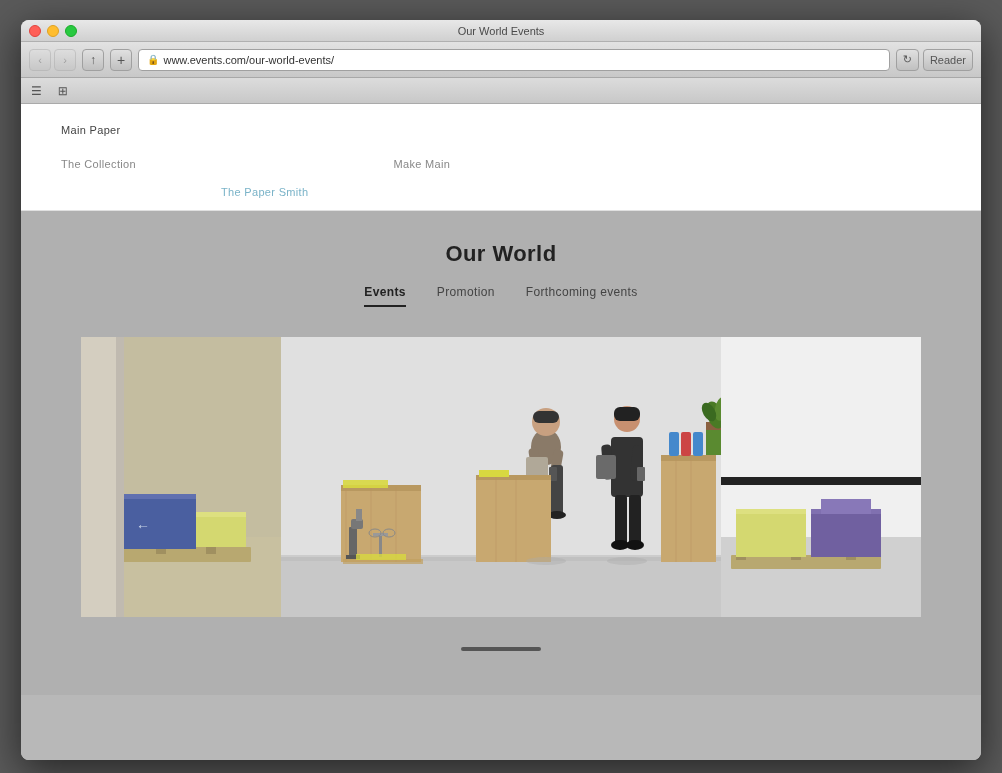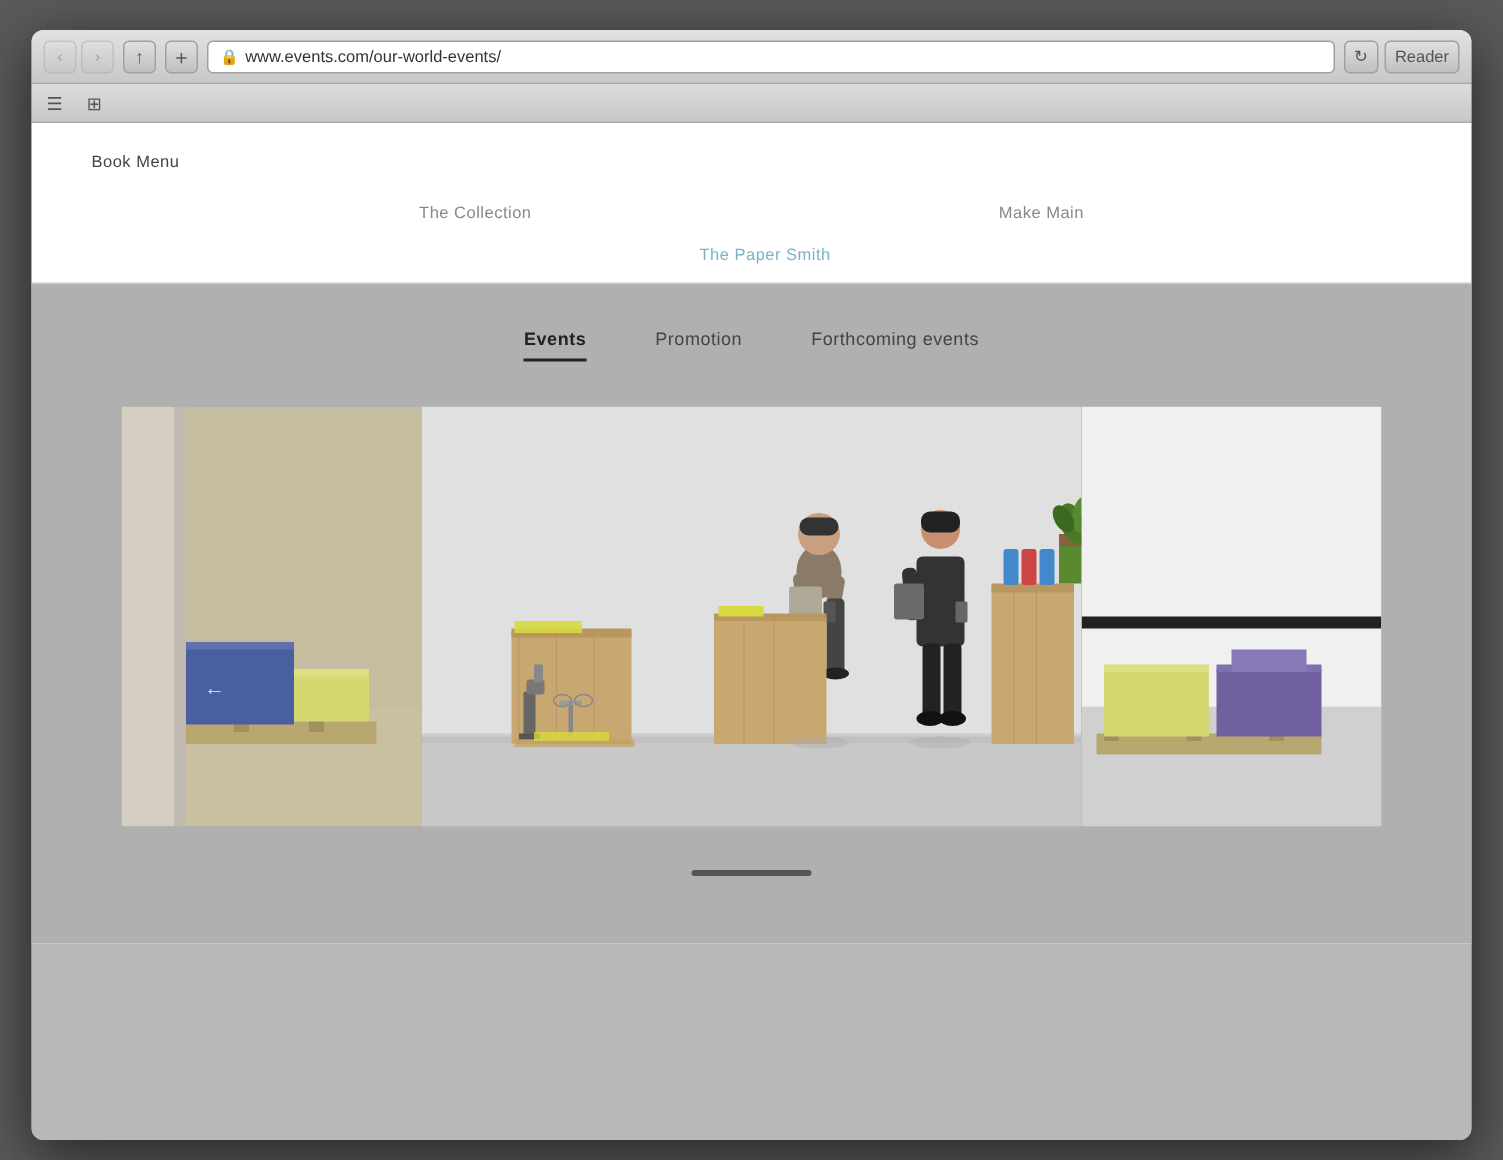--- a/index.html
+++ b/index.html
@@ -240,22 +240,21 @@
       color: #666;
       margin-top: 2px;
     }
 
     .header-right {
       width: 80px;
     }
 
     .main-nav {
       display: flex;
-      justify-content: center;
-      gap: 112px;
+      gap: 85px;
       padding: 12px 0;
     }
 
     .nav-item {
       font-size: 11px;
       color: #888;
       cursor: pointer;
       letter-spacing: 0.03em;
     }
 
@@ -275,21 +274,21 @@
       font-size: 22px;
       font-weight: 600;
       color: #222;
       margin-bottom: 18px;
       letter-spacing: 0.02em;
     }
 
     .tabs {
       display: flex;
       justify-content: center;
-      gap: 46px;
+      gap: 31px;
       margin-bottom: 30px;
       text-align: center;
     }
 
     .tab {
       font-size: 12px;
       color: #444;
       cursor: pointer;
       padding-bottom: 6px;
       letter-spacing: 0.03em;
@@ -353,20 +352,28 @@
       height: 4px;
       background: #555;
       border-radius: 2px;
     }
   </style>
 </head>
 <body>
 
 <div class="browser-window">
 
+  <div class="title-bar">
+    <div class="traffic-lights">
+      <div class="traffic-light tl-red"></div>
+      <div class="traffic-light tl-yellow"></div>
+      <div class="traffic-light tl-green"></div>
+    </div>
+    <span class="title-bar-title">Our World Events</span>
+  </div>
 
   <div class="toolbar">
     <div class="toolbar-nav">
       <div class="nav-btn disabled">
         <span>‹</span>
       </div>
       <div class="nav-btn disabled">
         <span>›</span>
       </div>
     </div>
@@ -395,33 +402,34 @@
   <div class="bookmarks-bar">
     <span class="bookmark-icon">☰</span>
     <span class="grid-icon">⊞</span>
   </div>
 
   <div class="page-content">
     <div class="website">
 
       <div class="site-header">
         <div class="header-top">
-          <div class="main-menu">Book Menu</div>
+          <div class="main-menu">Main Paper</div>
           <div class="logo-center">
           </div>
           <div class="header-right"></div>
         </div>
         <nav class="main-nav">
           <span class="nav-item">The Collection</span>
           <span class="nav-item active" style="color:#7ab3c8;">The Paper Smith</span>
           <span class="nav-item">Make Main</span>
         </nav>
       </div>
 
       <div class="content-area">
+        <h1 class="page-title">Our World</h1>
 
         <div class="tabs">
           <span class="tab active">Events</span>
           <span class="tab">Promotion</span>
           <span class="tab">Forthcoming events</span>
         </div>
 
         <div class="carousel-container">
           <div class="carousel-track">
 

